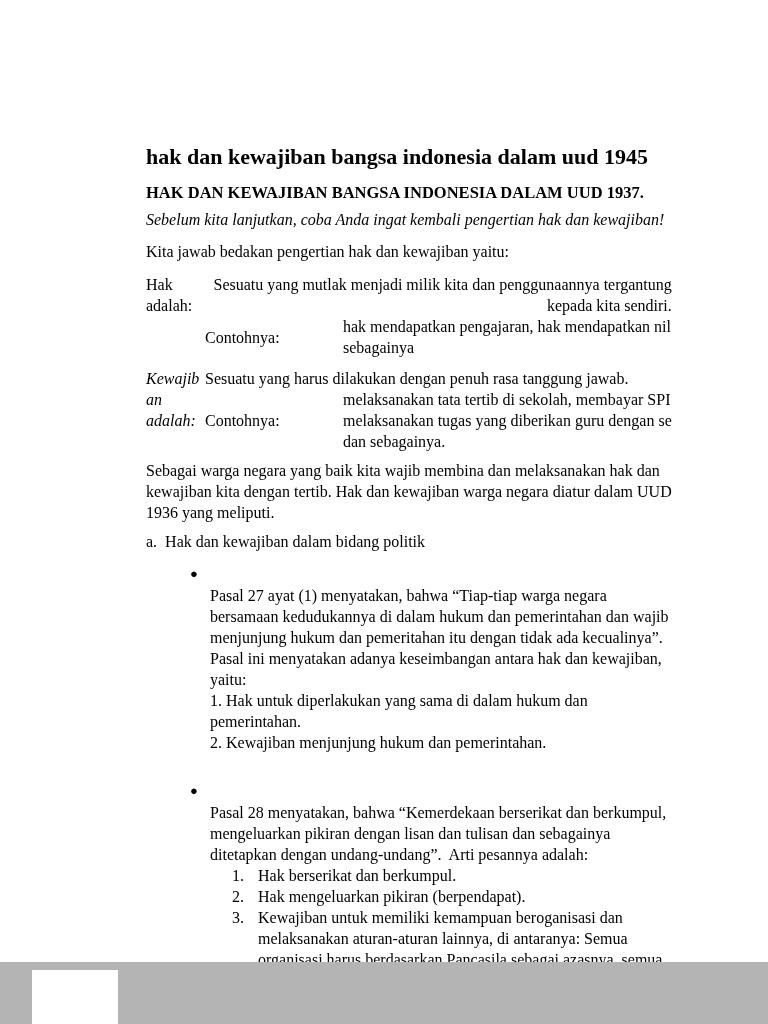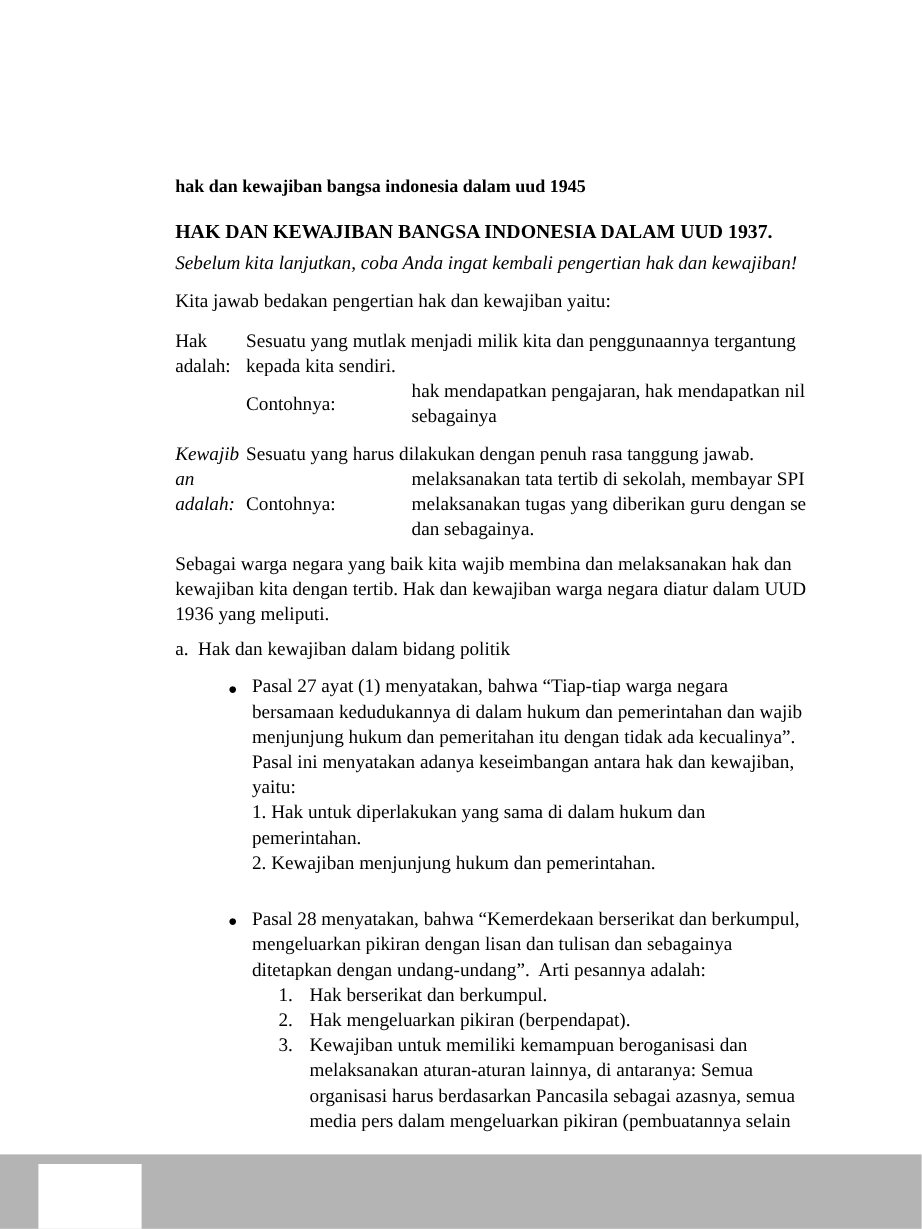--- a/index.html
+++ b/index.html
@@ -14,49 +14,49 @@
   .page {
     position:absolute; inset:0;
     background:#ffffff;
   }
   .content {
     padding:146px 100px 0 146px;
     font-size:16px;
     line-height:21px;
   }
   .pre { white-space:pre; }
-  .doc-title { font-size:15px; font-weight:bold; }
+  .doc-title { font-size:22px; font-weight:bold; }
   .doc-heading { font-size:16.5px; font-weight:bold; margin-top:15px; }
   .intro1 { margin-top:6px;font-style:italic; }
   .intro2 { margin-top:11px; }
 
   
   .def-table {
     display:grid;
     grid-template-columns:59px 138px auto;
     margin-top:12px;
   }
   .cell { white-space:pre; }
   .hak-label  { grid-column:1; grid-row:1; }
-  .hak-def    { grid-column:2 / span 2; grid-row:1; }
+  .hak-def    { grid-column:2 / span 2; grid-row:1;text-align:right; }
   .c1-label   { grid-column:2; grid-row:2; align-self:center; }
   .c1-text    { grid-column:3; grid-row:2; }
   .kew-label  { grid-column:1; grid-row:3 / span 2; padding-top:10px;font-style:italic; }
   .kew-def    { grid-column:2 / span 2; grid-row:3; padding-top:10px; }
   .c2-label   { grid-column:2; grid-row:4; align-self:center; }
   .c2-text    { grid-column:3; grid-row:4; }
 
   .main-paragraph { margin-top:8px; }
   .section-line { margin-top:8px; }
 
   .bullet-list { margin-top:10px; }
   .bullet-item { display:flex; margin-left:44px; }
   .bullet-item + .bullet-item { margin-top:26px; }
   .bullet-marker { width:20px; flex:0 0 20px; font-size:13px; padding-top:1px; }
-  .bullet-body { flex:1; }
+  .bullet-body { flex:1;margin-top:23px; }
 
   .numlist { margin-left:22px; }
   .numitem { display:flex; }
   .num { width:26px; flex:0 0 26px; }
   .numtext { white-space:pre; }
 
   
   .page-gap {
     position:absolute; left:0; right:0; bottom:0;
     height:62px;

